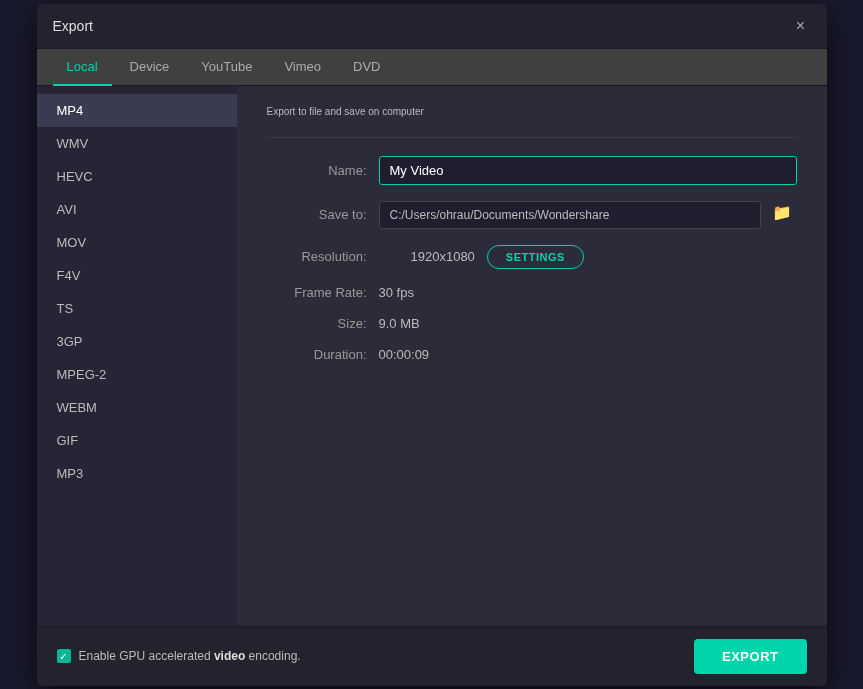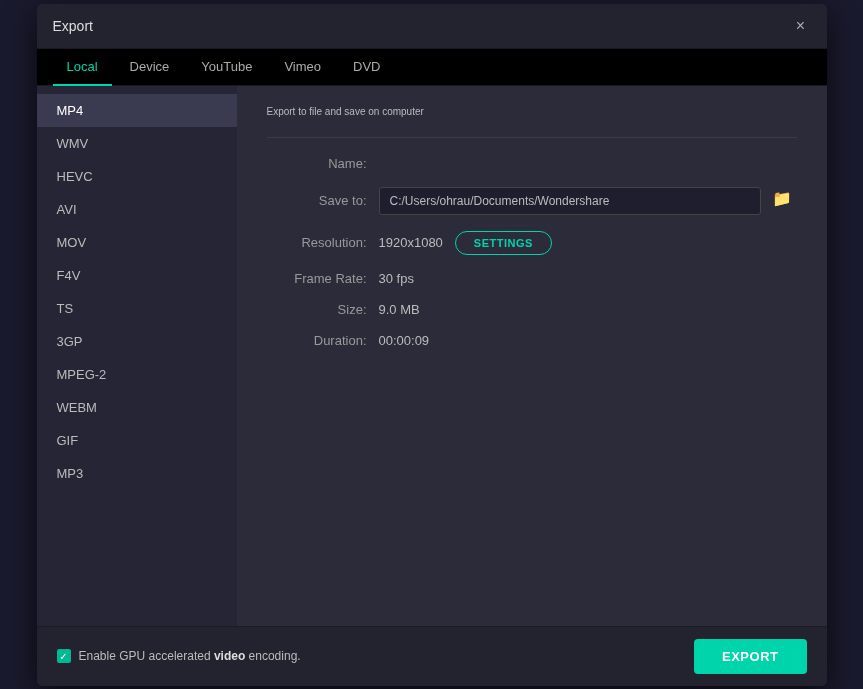--- a/index.html
+++ b/index.html
@@ -45,21 +45,21 @@
       font-size: 16px;
       width: 20px;
       height: 20px;
       display: flex;
       align-items: center;
       justify-content: center;
       border-radius: 2px;
     }
 
     .tab-bar {
-      background: #000000;
+      background: #404040;
       display: flex;
       padding: 0 16px;
       border-bottom: 1px solid #1a1a25;
       gap: 4px;
     }
 
     .tab {
       padding: 10px 14px;
       cursor: pointer;
       font-size: 13px;
@@ -160,20 +160,21 @@
       color: #aaa;
       cursor: pointer;
       font-size: 16px;
       padding: 2px 4px;
     }
 
     .resolution-row {
       display: flex;
       align-items: center;
       gap: 12px;
+      margin-left: 32px;
     }
 
     .resolution-value {
       font-size: 13px;
       color: #bbb;
     }
 
     .settings-btn {
       background: transparent;
       border: 1.5px solid #00d4aa;
@@ -281,20 +282,21 @@
       <div class="sidebar-item">GIF</div>
       <div class="sidebar-item">MP3</div>
     </div>
 
     <div class="main">
       <div class="section-title">Export to file and save on computer</div>
       <hr class="divider-line">
 
       <div class="form-row">
         <span class="form-label">Name:</span>
+        <input class="form-input" type="text" value="My Video" style="">
       </div>
 
       <div class="form-row">
         <span class="form-label">Save to:</span>
         <div class="save-to-container">
           <div class="save-to-path">C:/Users/ohrau/Documents/Wondershare</div>
           <button class="folder-btn">
             <span>📁</span>
           </button>
         </div>

